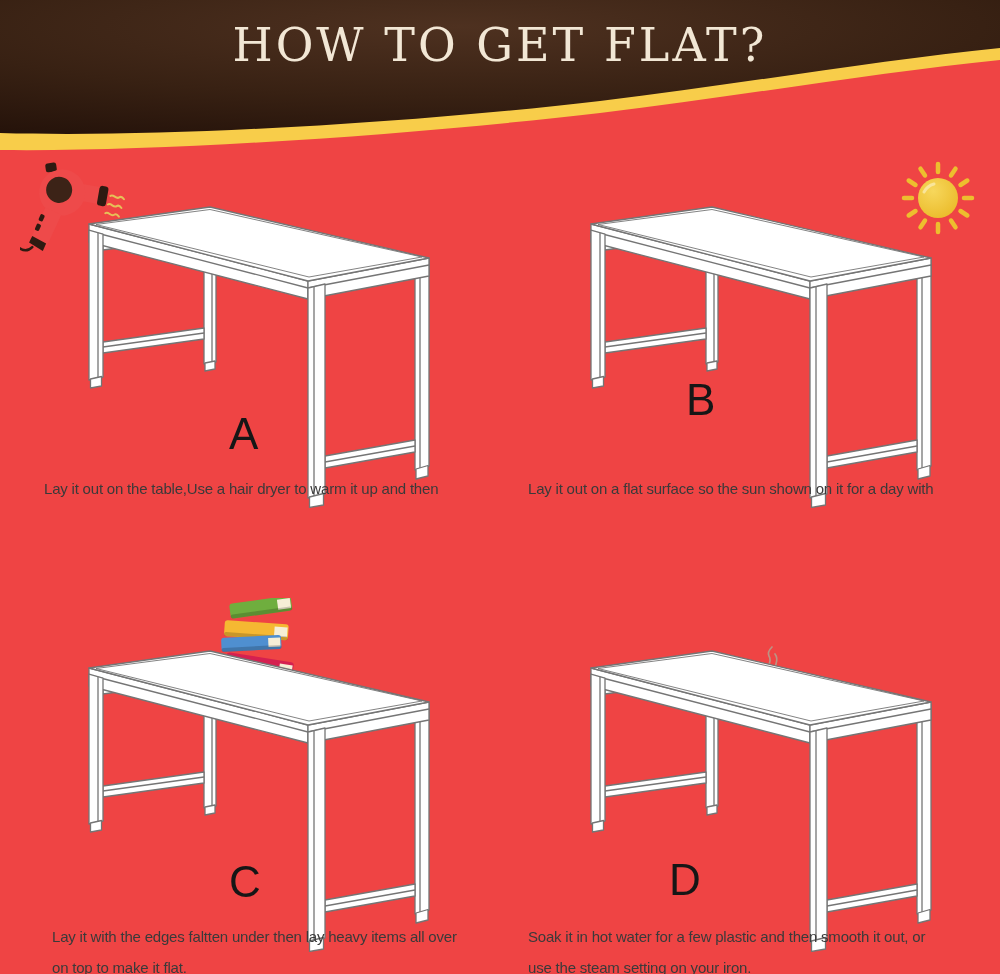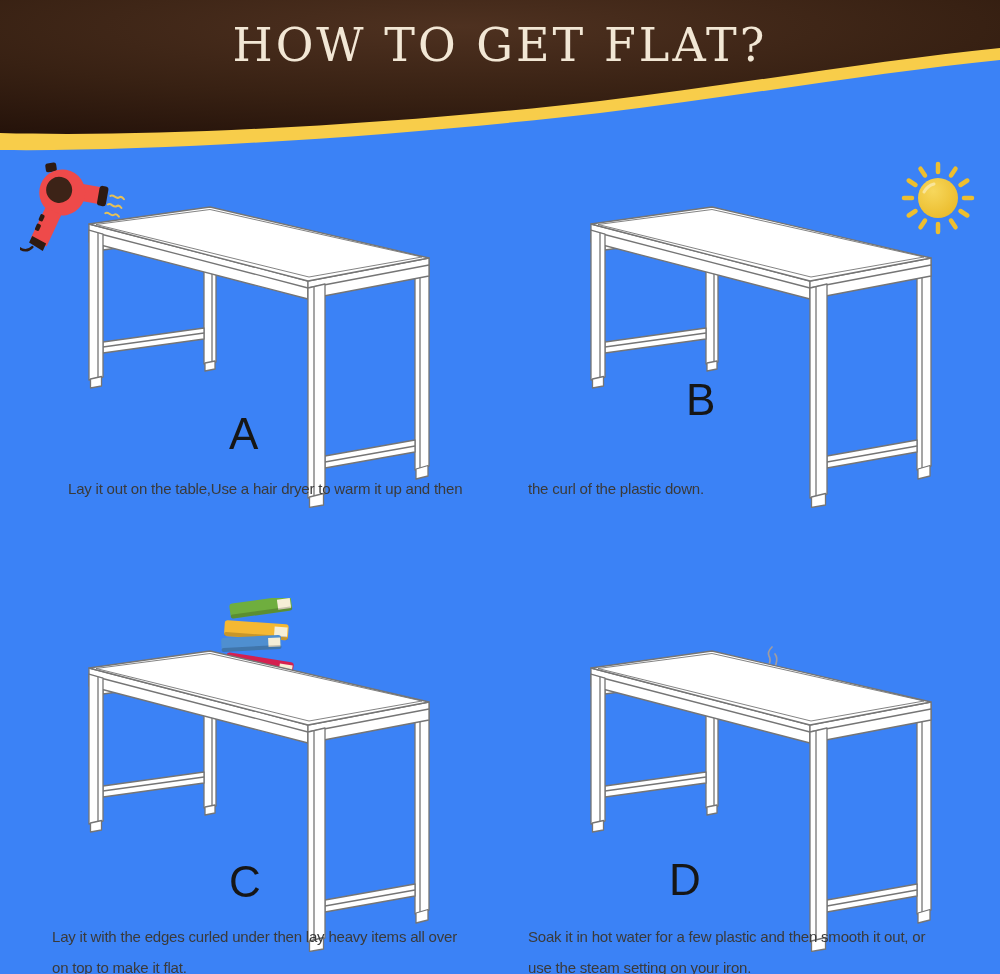--- a/index.html
+++ b/index.html
@@ -1,17 +1,17 @@
 <!DOCTYPE html>
 <html><head>
 <meta charset="utf-8">
 <style>
   html,body{margin:0;padding:0;background:#ffffff;}
   .canvas{
-    position:relative;width:1000px;height:974px;background:#3b82f6;overflow:hidden;
+    position:relative;width:1000px;height:974px;background:#ef4444;overflow:hidden;
     font-family:"Liberation Sans",sans-serif;
   }
   
   .header-svg{position:absolute;left:0;top:0;width:1000px;height:165px;display:block;}
   .page-title{
     position:absolute;left:0;top:18px;width:1000px;margin:0;text-align:center;
     font-family:"DejaVu Serif",serif;font-weight:400;font-size:46px;letter-spacing:3px;
     color:#f2e7d5;
   }
   
@@ -31,21 +31,21 @@
     position:absolute;font-size:44px;line-height:44px;color:#161616;
     font-family:"Liberation Sans",sans-serif;font-weight:400;
   }
   .letter-a{left:229px;top:412px;}
   .letter-b{left:686px;top:378px;}
   .letter-c{left:229px;top:860px;}
   .letter-d{left:669px;top:858px;}
   
   .caption{position:absolute;color:#3a3a3a;font-size:15px;letter-spacing:-0.2px;line-height:31px;}
   .caption div{white-space:nowrap;}
-  .caption-a{left:68px;top:473px;}
+  .caption-a{left:44px;top:473px;}
   .caption-b{left:528px;top:473px;}
   .caption-c{left:52px;top:921px;}
   .caption-d{left:528px;top:921px;}
 </style>
 </head>
 <body>
 
 <div class="canvas">
 
   <svg width="0" height="0" style="position:absolute" aria-hidden="true">
@@ -158,21 +158,21 @@
       <path d="M31,34 a16,16 0 0 1 10,-8" stroke="#f9e59a" stroke-width="3" fill="none" stroke-linecap="round"></path>
     </svg>
 
     <svg class="desk desk-b" viewBox="0 0 347 312">
       <use href="#desk"></use>
     </svg>
 
     <div class="letter letter-b">B</div>
 
     <div class="caption caption-b">
-      <div>the curl of the plastic down.</div>
+      <div>Lay it out on a flat surface so the sun shown on it for a day with</div>
     </div>
   </section>
 
   <section>
     <svg class="icon icon-books" viewBox="0 0 104 124">
 
       <g transform="translate(16,6) rotate(-8)">
         <rect width="62" height="15" rx="3" fill="#6fae3e"></rect>
         <rect x="48" y="2.5" width="13" height="10" fill="#f6eed6"></rect>
         <rect y="11" width="62" height="4" rx="2" fill="rgba(0,0,0,0.18)"></rect>
@@ -204,21 +204,21 @@
       </g>
     </svg>
 
     <svg class="desk desk-c" viewBox="0 0 347 312">
       <use href="#desk"></use>
     </svg>
 
     <div class="letter letter-c">C</div>
 
     <div class="caption caption-c">
-      <div>Lay it with the edges curled under then lay heavy items all over</div>
+      <div>Lay it with the edges faltten under then lay heavy items all over</div>
       <div>on top to make it flat.</div>
     </div>
   </section>
 
   <section>
     <svg class="icon icon-coffee" viewBox="0 0 92 84">
       <ellipse cx="46" cy="70" rx="31" ry="7" fill="#efefef"></ellipse>
       <ellipse cx="44" cy="66" rx="28" ry="8" fill="#fcf1d8" stroke="#c08a5a" stroke-width="1.4"></ellipse>
       <ellipse cx="44" cy="65" rx="17" ry="4.5" fill="none" stroke="#c08a5a" stroke-width="1"></ellipse>
       <path d="M62,39 c9,-3 14,2 11,8 c-3,6 -10,7 -13,4" stroke="#b97f4e" stroke-width="2.6" fill="none"></path>

